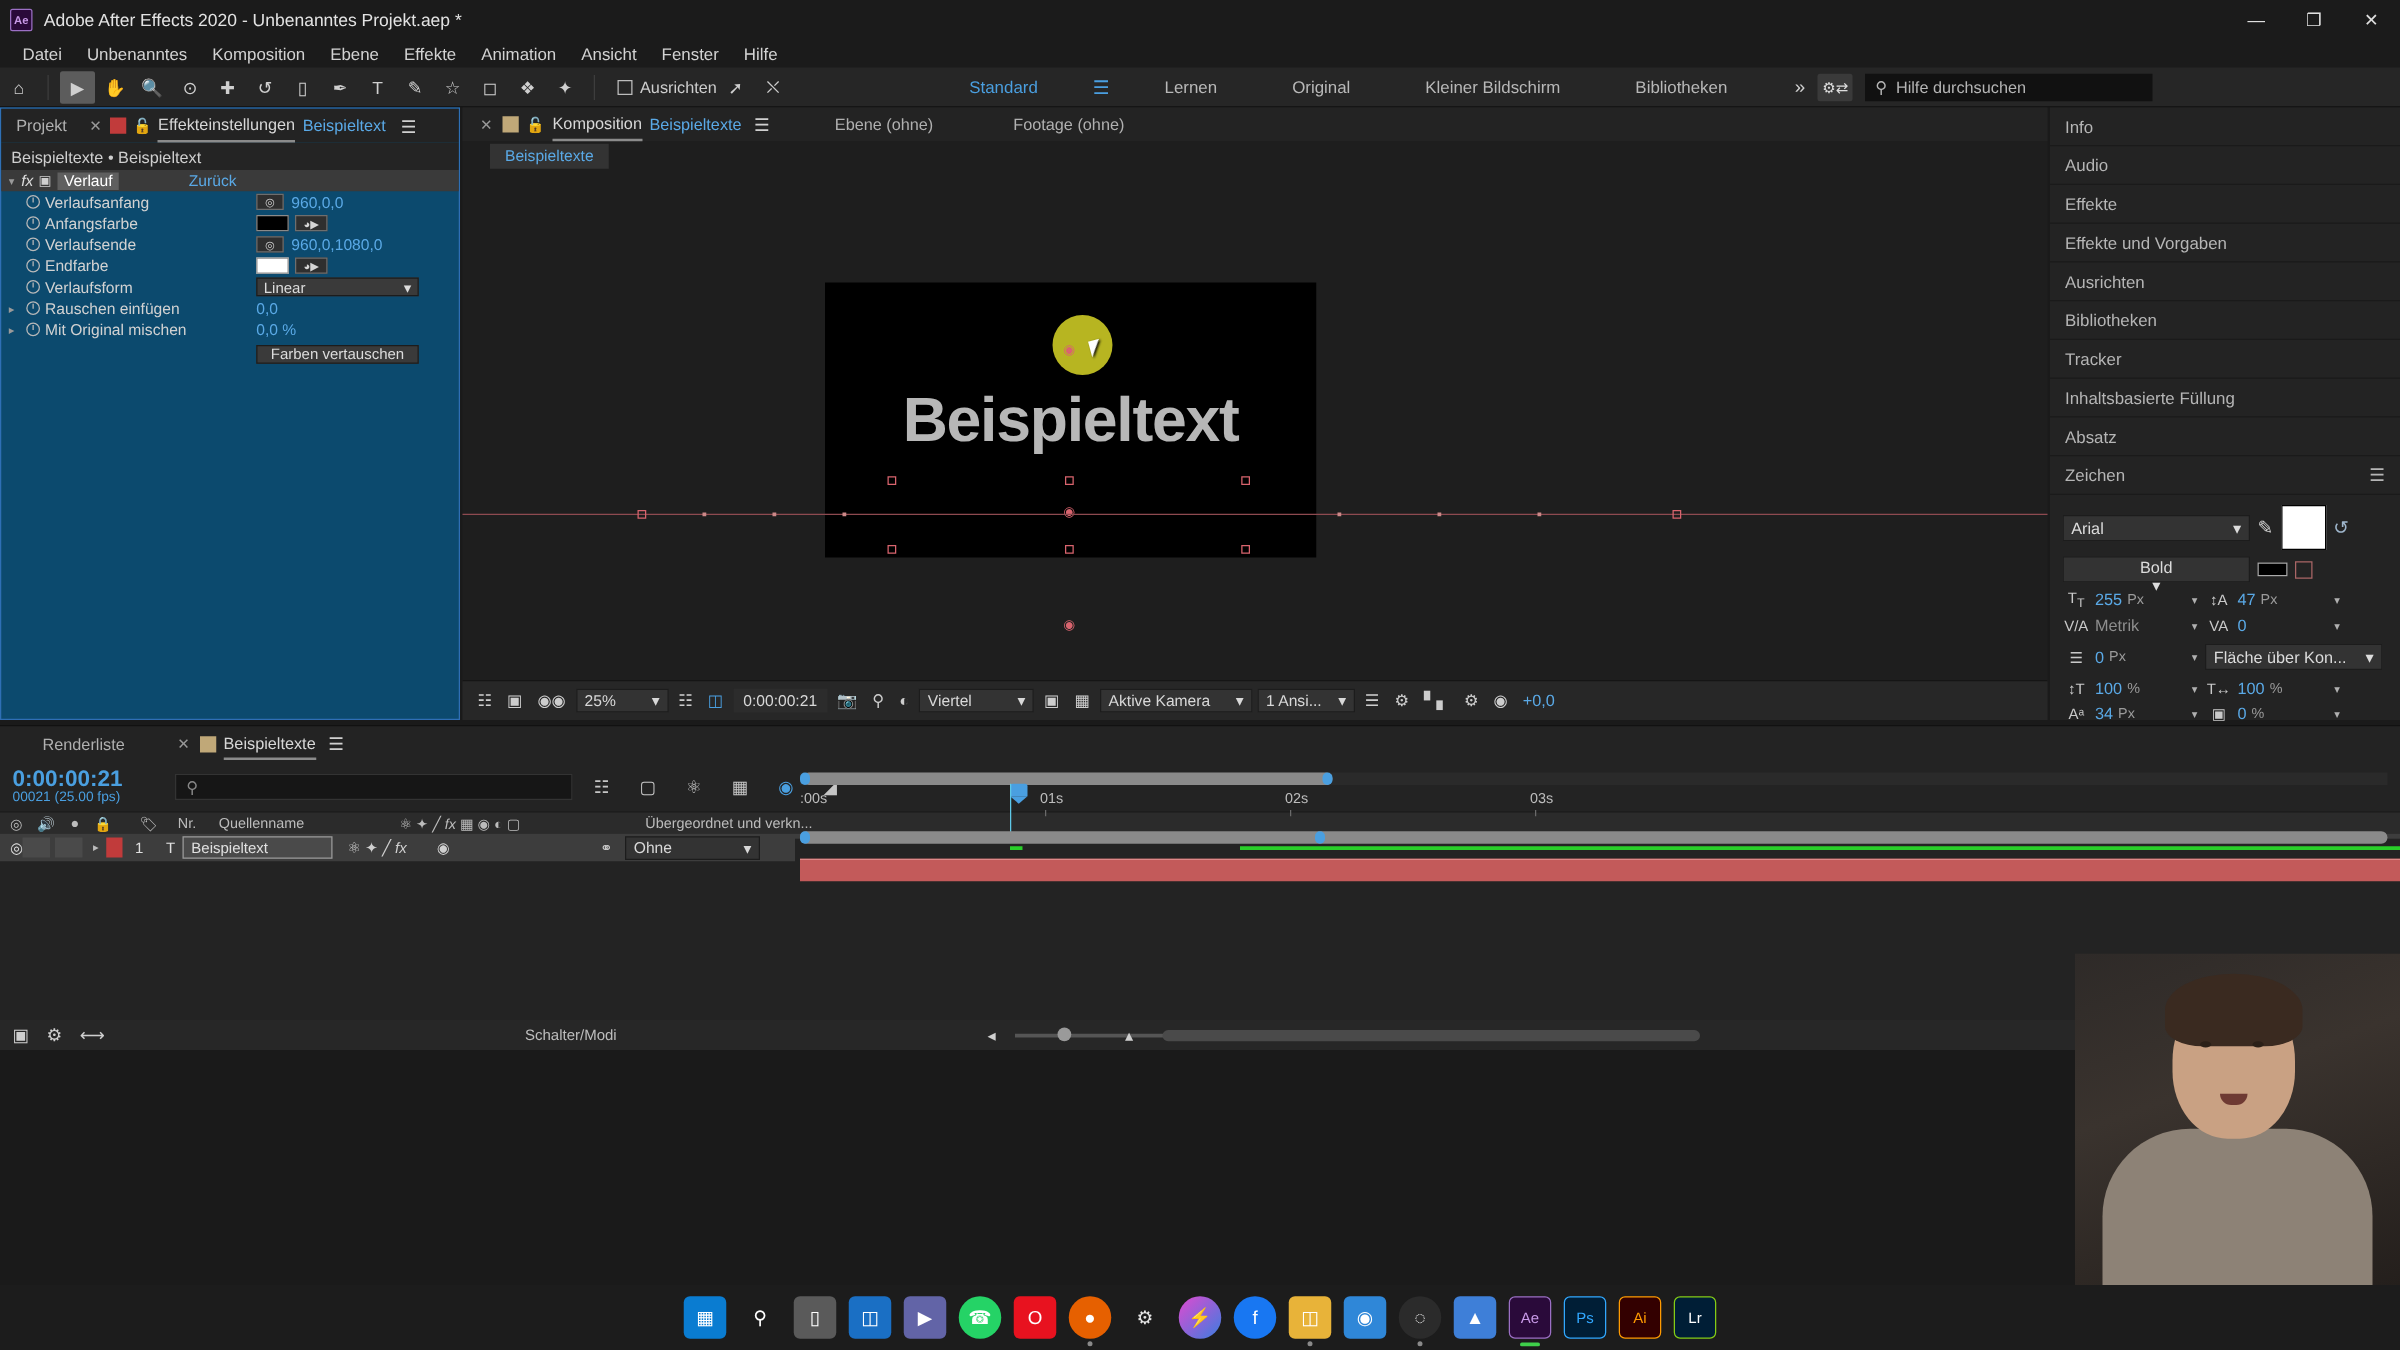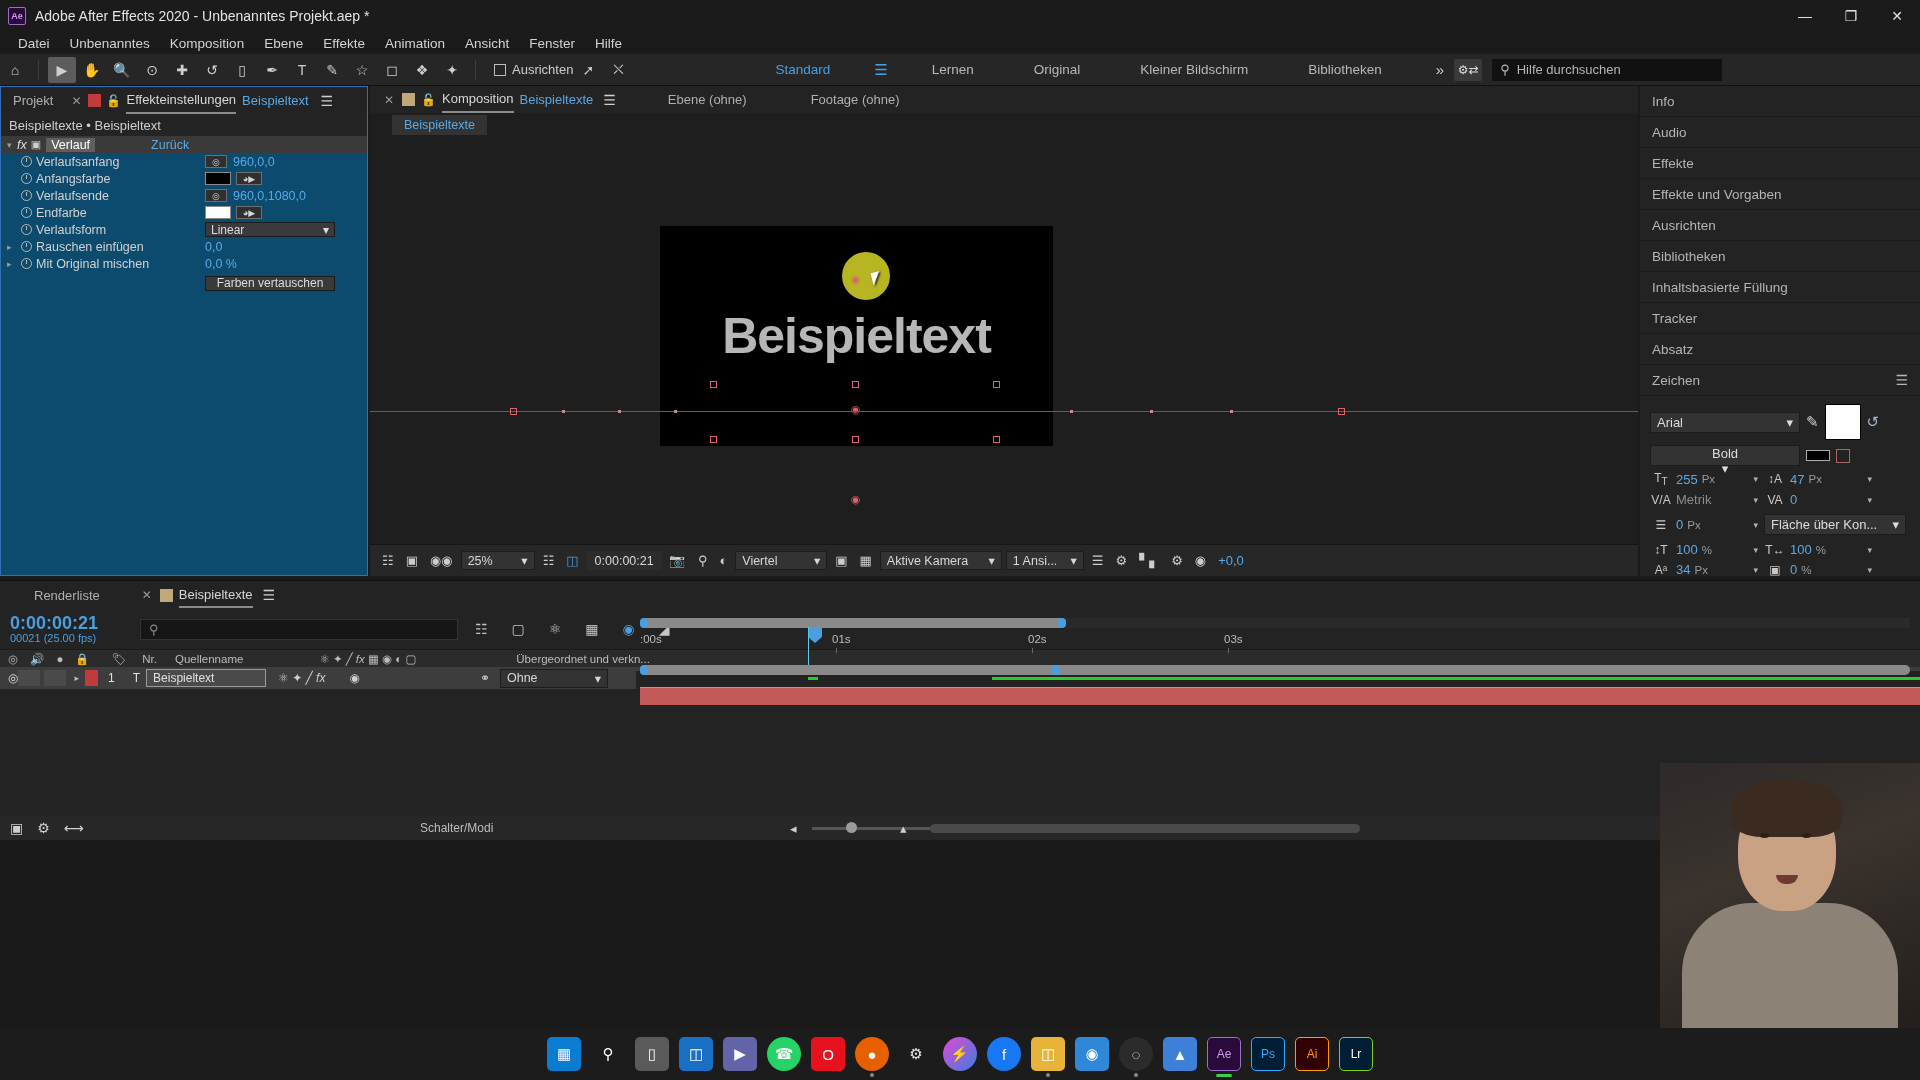--- a/index.html
+++ b/index.html
@@ -440,24 +440,24 @@
   <div class="rrow">
       <span>Effekte und Vorgaben</span>
     </div>
   <div class="rrow">
       <span>Ausrichten</span>
     </div>
   <div class="rrow">
       <span>Bibliotheken</span>
     </div>
   <div class="rrow">
+      <span>Tracker</span>
+    </div>
+  <div class="rrow">
       <span>Inhaltsbasierte Füllung</span>
-    </div>
-  <div class="rrow">
-      <span>Tracker</span>
     </div>
   <div class="rrow">
       <span>Absatz</span>
     </div>
   <div class="rrow">
     <span>Zeichen</span>
     <span style="font-size:14px;">☰</span>
   </div>
 
   <div id="char-panel">

